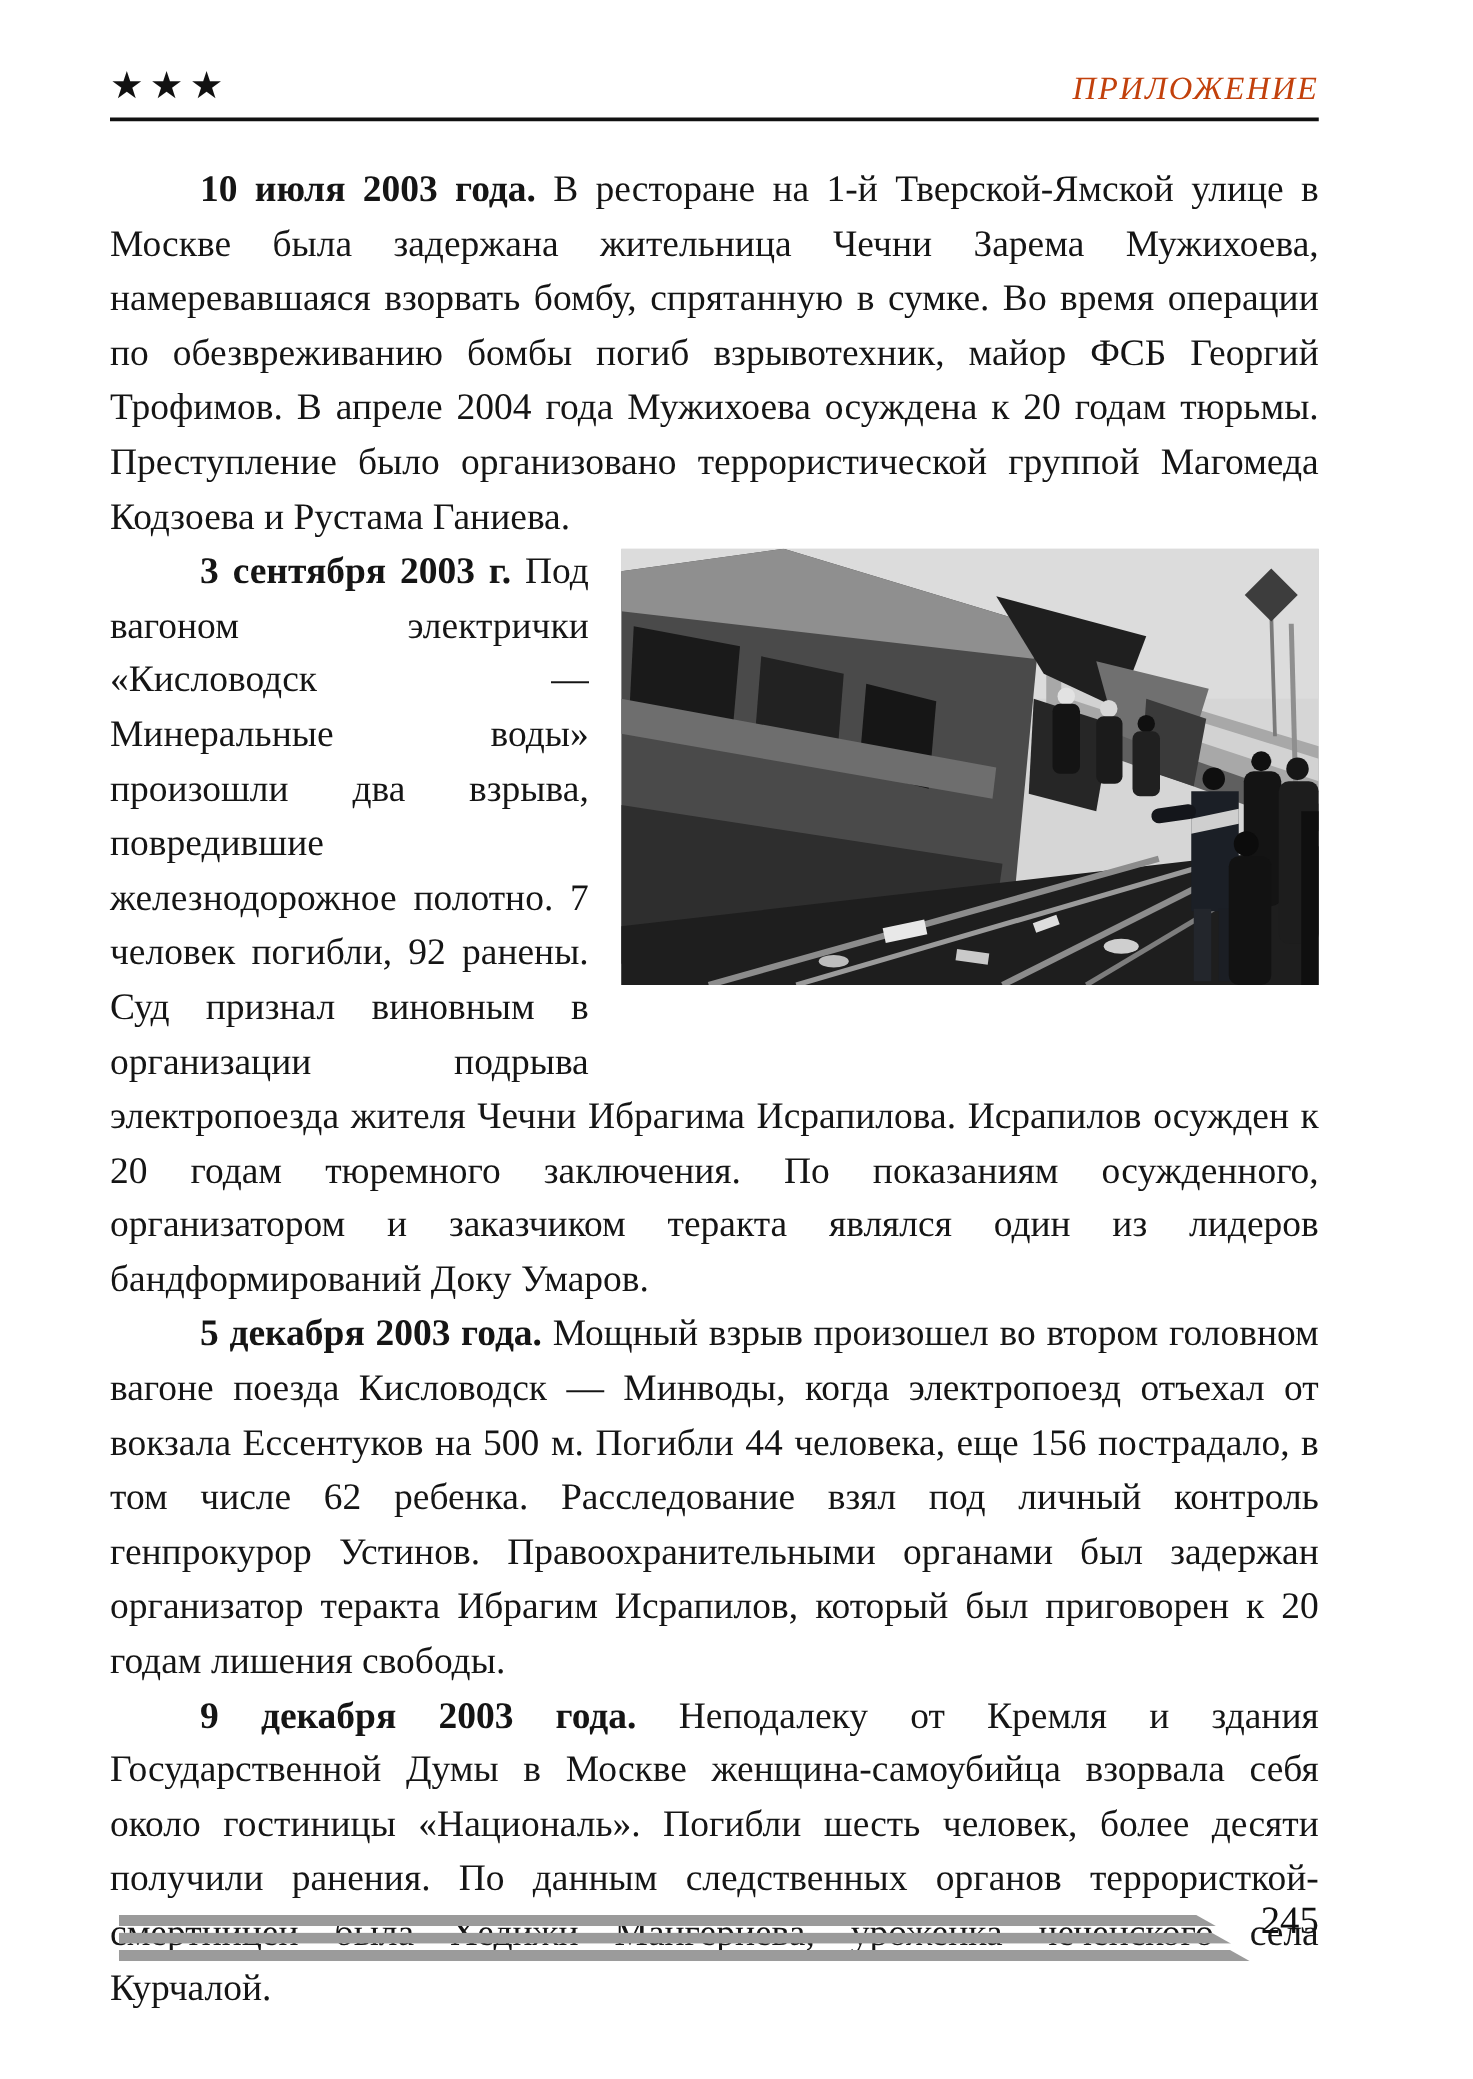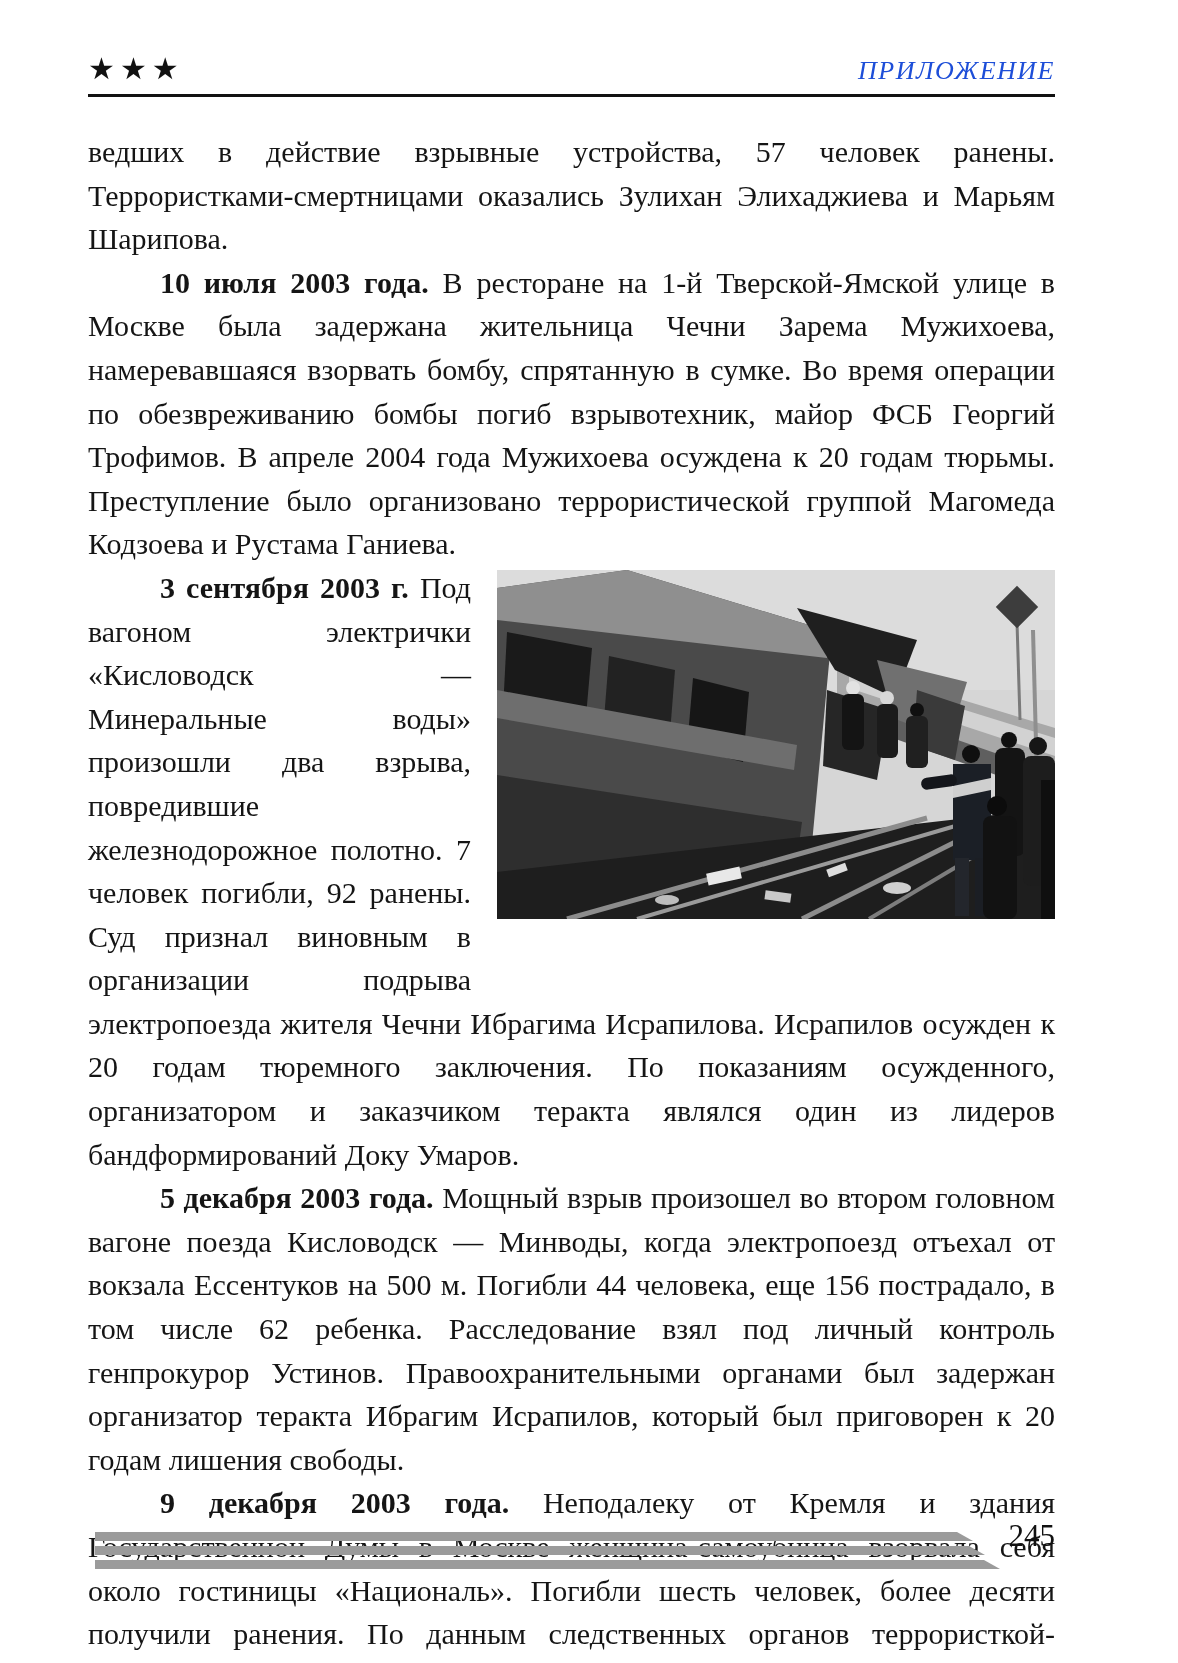--- a/index.html
+++ b/index.html
@@ -28,21 +28,21 @@
     font-size: 30px;
     letter-spacing: 5px;
     line-height: 1;
     color: #111;
   }
   .running-title {
     font-style: italic;
     font-size: 26px;
     letter-spacing: 1.5px;
     line-height: 1;
-    color: #1d4ed8;
+    color: #c2410c;
   }
   .header-rule {
     height: 3px;
     background: #111;
     margin-top: 10px;
   }
   .body-text {
     margin-top: 33px;
     font-size: 30px;
     line-height: 43.6px;
@@ -94,21 +94,20 @@
 
   <div class="content">
     <div class="header">
       <span class="stars">★★★</span>
       <span class="running-title">ПРИЛОЖЕНИЕ</span>
     </div>
     <div class="header-rule"></div>
 
     <div class="body-text">
 
-      <p class="no-indent"><span>ведших в действие взрывные устройства, 57 человек ранены. Террористками-смертницами оказались Зулихан Элихаджиева и Марьям Шарипова.</span></p>
 
       <p><span class="event-date">10 июля 2003 года.</span> <span>В ресторане на 1-й Тверской-Ямской улице в Москве была задержана жительница Чечни Зарема Мужихоева, намеревавшаяся взорвать бомбу, спрятанную в сумке. Во время операции по обезвреживанию бомбы погиб взрывотехник, майор ФСБ Георгий Трофимов. В апреле 2004 года Мужихоева осуждена к 20 годам тюрьмы. Преступление было организовано террористической группой Магомеда Кодзоева и Рустама Ганиева.</span></p>
 
       <p><span class="photo" role="img" aria-label="Черно-белая фотография: разрушенный взрывом вагон электрички, спасатели и люди на железнодорожных путях">
         <svg viewBox="0 0 558 349" preserveAspectRatio="none">
 
           <rect x="0" y="0" width="558" height="349" fill="#d6d6d6"></rect>
           <rect x="0" y="0" width="558" height="120" fill="#dcdcdc"></rect>
 
           <polygon points="340,92 558,158 558,224 340,138" fill="#a8a8a8"></polygon>

